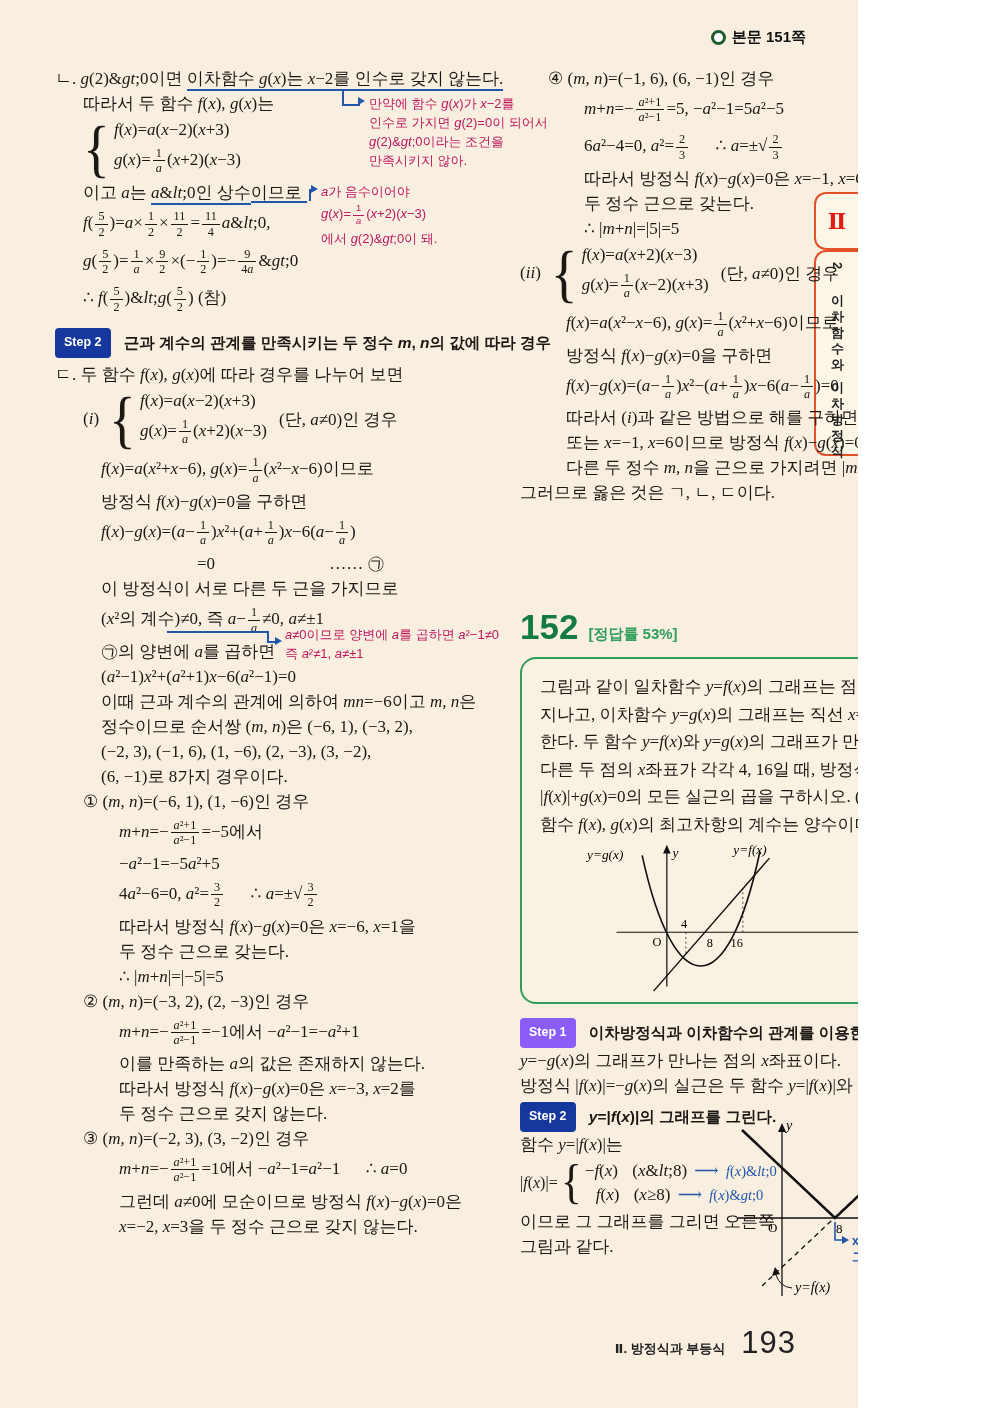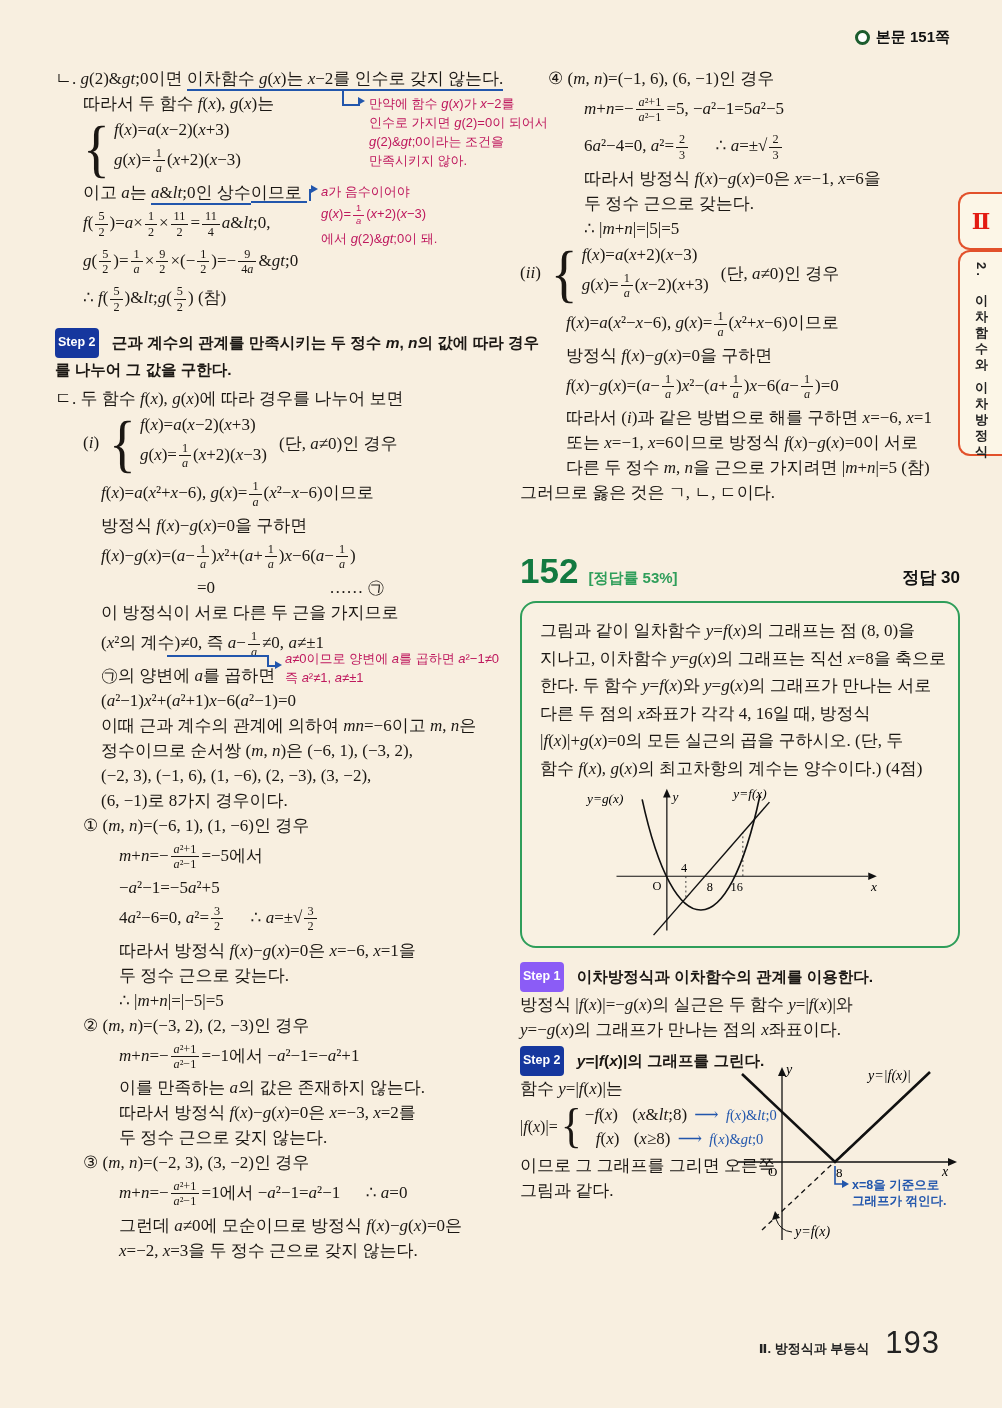--- a/index.html
+++ b/index.html
@@ -1,36 +1,36 @@
 <!DOCTYPE html>
 <html><head>
 <meta charset="utf-8">
 <style>
   html,body{margin:0;padding:0}
-  .page{position:relative;width:1002px;height:1408px;background:#f8efe0;
+  .page{position:relative;width:858px;height:1408px;background:#f8efe0;
         font-family:"Liberation Serif","DejaVu Serif",serif;color:#1b1713;overflow:hidden}
   
   .ln{font-size:17px;line-height:25px;white-space:nowrap;position:relative}
   .lnf{font-size:17px;padding:5px 0;white-space:nowrap;position:relative}
   .ind1{padding-left:28px}
   .ind2{padding-left:46px}
   .ind3{padding-left:64px}
   i{font-style:italic}
   
   .fr{display:inline-flex;flex-direction:column;text-align:center;vertical-align:middle;margin:0 2px;line-height:1}
   .fr .fn{font-size:.72em;padding:0 3px 1px;border-bottom:1px solid currentColor;display:block}
   .fr .fd{font-size:.72em;padding:1px 3px 0;display:block}
   
   .sys{display:flex;align-items:center;margin:1px 0;white-space:nowrap}
   .sys .sys-label{font-size:17px;margin-right:10px}
   .sys .brace{font-size:56px;font-weight:400;transform:scaleY(1.15);margin:0 4px 0 0;line-height:1}
   .sys .cond{margin-left:12px;font-size:17px}
   
   .badge{display:inline-block;font-family:"Liberation Sans","DejaVu Sans",sans-serif;font-size:12.5px;
-         font-weight:bold;color:#fff;padding:2px 3px 3px;border-radius:4px;margin-right:9px;vertical-align:2px}
+         font-weight:bold;color:#fff;padding:2px 9px 3px;border-radius:4px;margin-right:9px;vertical-align:2px}
   .badge-blue{background:#16379e}
   .badge-red{background:#8b5cf6}
   .step-line{font-family:"Liberation Sans","DejaVu Sans",sans-serif;font-weight:bold;font-size:15.5px;
              line-height:25px;white-space:nowrap}
   .step-follow{font-family:"Liberation Sans","DejaVu Sans",sans-serif;font-weight:bold;font-size:15.5px;line-height:24px}
   .note{position:absolute;font-family:"Liberation Sans","DejaVu Sans",sans-serif;font-size:13px;
         line-height:19px;color:#be185d;white-space:nowrap;z-index:3}
   .ul-blue{border-bottom:2px solid #2256ac;padding-bottom:1px}
   .elbow-dn{position:absolute;border-left:2px solid #2256ac;border-bottom:2px solid #2256ac}
   .elbow-up{position:absolute;border-right:2px solid #2256ac;border-bottom:2px solid #2256ac}
@@ -48,21 +48,21 @@
   .footer .sec{font-family:"Liberation Sans","DejaVu Sans",sans-serif;font-weight:bold;font-size:13px;color:#222}
   .footer .pg{font-family:"Liberation Sans","DejaVu Sans",sans-serif;font-size:31px;color:#222;letter-spacing:1px}
   .tab{position:absolute;right:0;background:#fcf6e7;border:2px solid #e2512b;border-right:none}
   .tab1{top:192px;width:42px;height:54px;border-radius:12px 0 0 12px;display:flex;align-items:center;justify-content:center;
         font-size:22px;font-weight:bold;color:#e31b12}
   .tab2{top:250px;width:42px;height:192px;border-radius:12px 0 0 12px;display:flex;align-items:flex-start;justify-content:center;
         padding-top:10px}
   .tab2 .vert{writing-mode:vertical-rl;font-family:"Liberation Sans","DejaVu Sans",sans-serif;font-size:13px;
               font-weight:600;color:#222;letter-spacing:3px}
   
-  .phead{display:flex;align-items:baseline;margin-top:48px}
+  .phead{display:flex;align-items:baseline;margin-top:104px}
   .pnum{font-family:"Liberation Sans","DejaVu Sans",sans-serif;font-weight:bold;font-size:35px;color:#137a41;line-height:1}
   .prate{font-family:"Liberation Sans","DejaVu Sans",sans-serif;font-weight:bold;font-size:15px;color:#2f9e5a;margin-left:10px}
   .pans{margin-left:auto;font-family:"Liberation Sans","DejaVu Sans",sans-serif;font-weight:bold;font-size:17px;color:#111}
   .pbox{border:2.5px solid #2f9e5a;border-radius:16px;padding:14px 18px 8px;margin-top:12px;background:#f9f1e2}
   .pbox .ln{line-height:27.5px}
   .pbox svg{display:block;margin:4px auto 0}
   
   .sol{position:relative;margin-top:14px}
   .piece{display:flex;align-items:center;white-space:nowrap;margin:2px 0}
   .piece .brace{font-size:44px;transform:scaleY(1.1);margin:0 3px;line-height:1}
@@ -165,21 +165,20 @@
         </span>)&amp;<i>lt</i>;<i>g</i>(<span class="fr">
           <span class="fn">5</span>
           <span class="fd">2</span>
         </span>) (참)</div>
 
     <div style="margin:10px 0 4px">
       <div class="step-line">
         <span class="badge badge-blue">Step 2</span>
         <span>근과 계수의 관계를 만족시키는 두 정수 <i>m</i>, <i>n</i>의 값에 따라 경우</span>
       </div>
-      <div class="step-follow">를 나누어 그 값을 구한다.</div>
     </div>
 
     <div class="ln">ㄷ. 두 함수 <i>f</i>(<i>x</i>), <i>g</i>(<i>x</i>)에 따라 경우를 나누어 보면</div>
 
     <div class="sys ind1">
       <span class="sys-label">(<i>i</i>)</span>
       <span class="brace">{</span>
       <div>
         <div class="ln"><i>f</i>(<i>x</i>)=<i>a</i>(<i>x</i>−2)(<i>x</i>+3)</div>
         <div class="lnf"><i>g</i>(<i>x</i>)=<span class="fr">
@@ -352,22 +351,22 @@
         <text class="num" x="155" y="110">16</text>
         <text class="it" x="303" y="111" font-size="14">x</text>
       </svg>
     </div>
 
     <div class="sol">
       <div class="step-line">
         <span class="badge badge-red">Step 1</span>
         <span>이차방정식과 이차함수의 관계를 이용한다.</span>
       </div>
+      <div class="ln"><i>y</i>=−<i>g</i>(<i>x</i>)의 그래프가 만나는 점의 <i>x</i>좌표이다.</div>
       <div class="ln">방정식 |<i>f</i>(<i>x</i>)|=−<i>g</i>(<i>x</i>)의 실근은 두 함수 <i>y</i>=|<i>f</i>(<i>x</i>)|와</div>
-      <div class="ln"><i>y</i>=−<i>g</i>(<i>x</i>)의 그래프가 만나는 점의 <i>x</i>좌표이다.</div>
       <div class="step-line" style="margin-top:4px">
         <span class="badge badge-blue">Step 2</span>
         <span><i>y</i>=|<i>f</i>(<i>x</i>)|의 그래프를 그린다.</span>
       </div>
 
       <div style="width:250px">
         <div class="ln">함수 <i>y</i>=|<i>f</i>(<i>x</i>)|는</div>
         <div class="piece">
           <span>|<i>f</i>(<i>x</i>)|=</span>
           <span class="brace">{</span>

